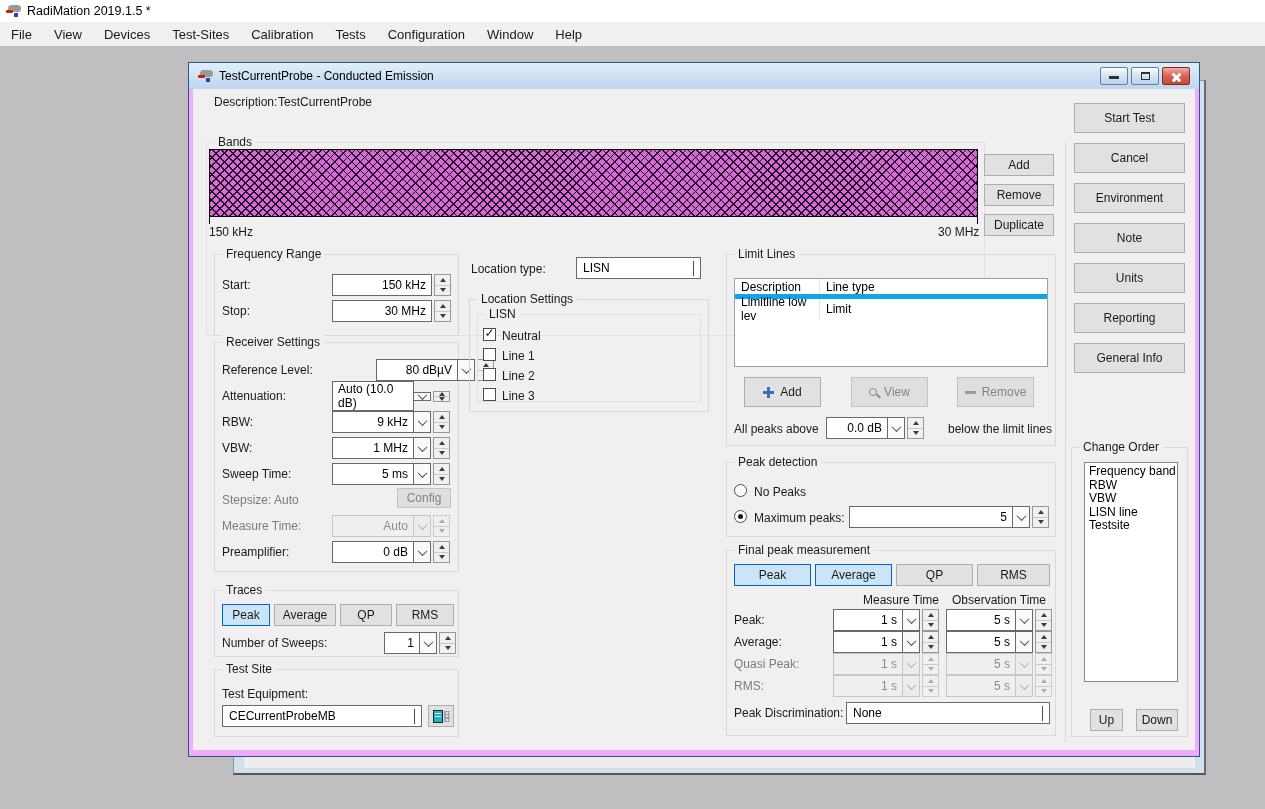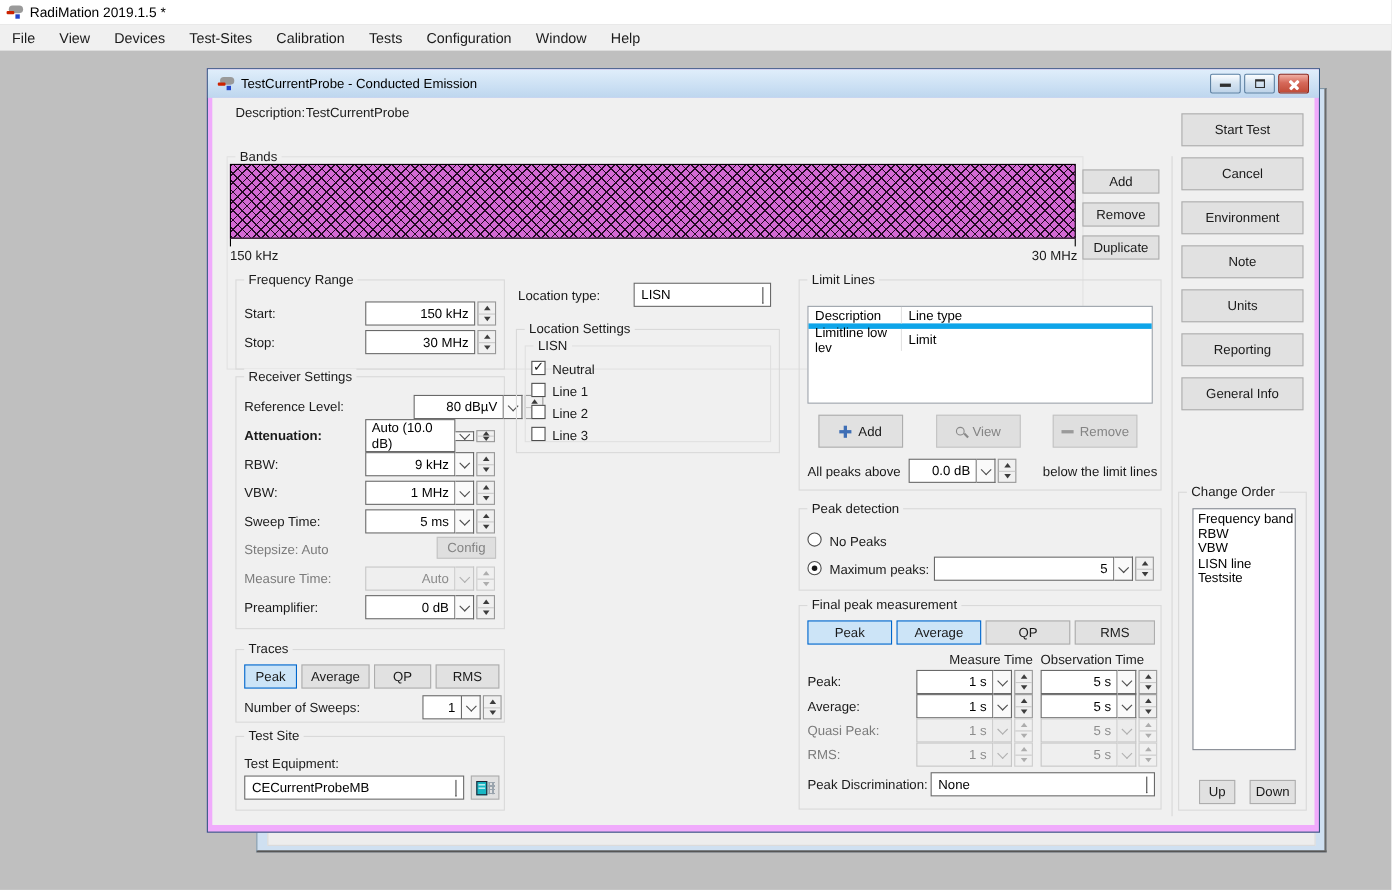--- a/index.html
+++ b/index.html
@@ -205,21 +205,21 @@
           </div>
         <div class="sp">
             <div class="u">
               <span class="au"></span>
             </div>
             <div class="d">
               <span class="ad"></span>
             </div>
           </div>
       </div>
-      <span class="lbl" style="left:29px; top:300px;font-weight:bold;">Attenuation:</span>
+      <span class="lbl" style="left:29px; top:300px;">Attenuation:</span>
       <div class="se" style="left:139px; top:296px;align-items:center;">
         <div class="ed" style="width:82px;">Auto (10.0 dB)</div>
         <div class="dd">
             <span class="chev"></span>
           </div>
         <div class="sp">
             <div class="u">
               <span class="au"></span>
             </div>
             <div class="d">
@@ -429,21 +429,21 @@
       </div>
 
       <div class="group" style="left:533px; top:461px; width:330px; height:186px;">
         <span class="glabel">Final peak measurement</span>
       </div>
       <div class="btn on" style="left:541px; top:475px; width:77px; height:22px;">Peak</div>
       <div class="btn on" style="left:622px; top:475px; width:77px; height:22px;">Average</div>
       <div class="btn" style="left:703px; top:475px; width:77px; height:22px;">QP</div>
       <div class="btn" style="left:784px; top:475px; width:73px; height:22px;">RMS</div>
       <span class="lbl" style="left:640px; top:504px; width:106px; text-align:right;">Measure Time</span>
-      <span class="lbl" style="left:753px; top:504px; width:106px; text-align:left;">Observation Time</span>
+      <span class="lbl" style="left:753px; top:504px; width:106px; text-align:center;">Observation Time</span>
 
       <span class="lbl" style="left:541px; top:524px;">Peak:</span>
       <div class="se" style="left:640px; top:520px;">
         <div class="ed" style="width:70px;">1 s</div>
         <div class="dd">
             <span class="chev"></span>
           </div>
         <div class="sp">
             <div class="u">
               <span class="au"></span>

